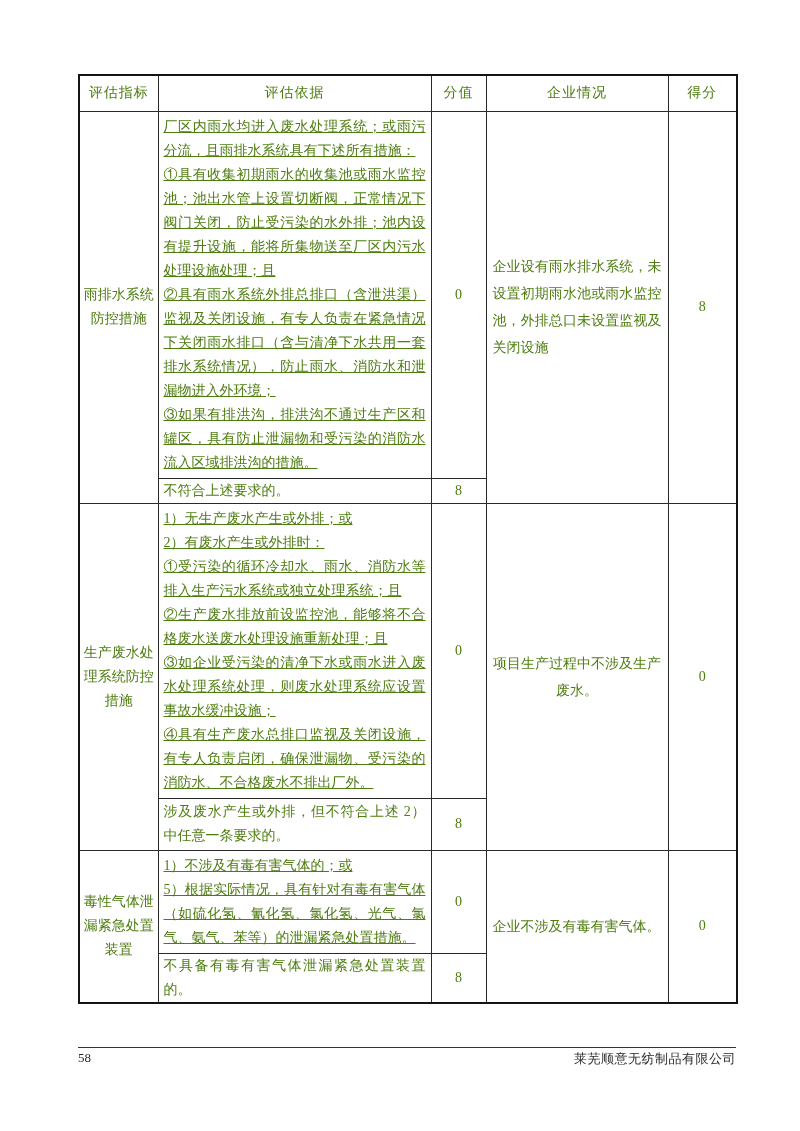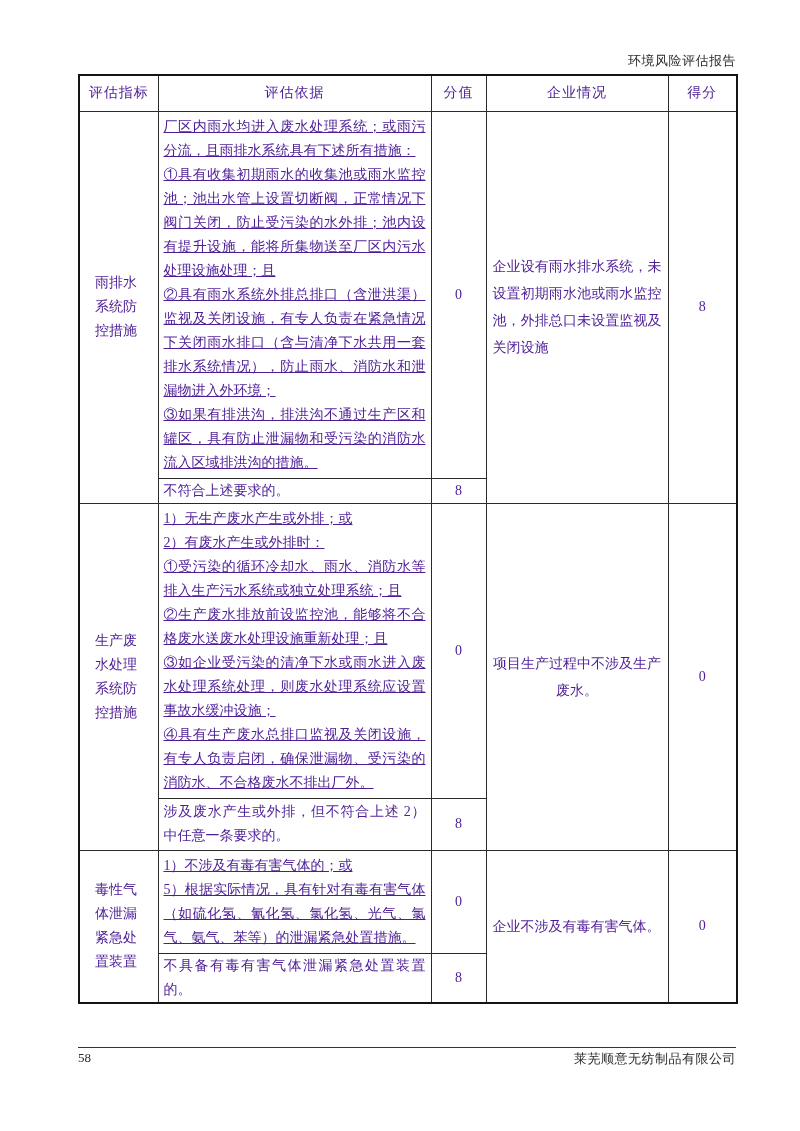--- a/index.html
+++ b/index.html
@@ -27,25 +27,25 @@
     width: 658px;
     border-collapse: collapse;
     table-layout: fixed;
     border: 2.5px solid #141414;
   }
   table.assessment th, table.assessment td {
     border: 1px solid #2a2a2a;
     vertical-align: middle;
     font-weight: normal;
     font-size: 14px;
-    color: #4c1d95;
+    color: #4d7c0f;
   }
   tr.head-row th { height: 36px; text-align: center; letter-spacing: 1px; }
 
-  td.indicator-cell { text-align: left; padding: 0 15px; line-height: 24px; }
+  td.indicator-cell { text-align: center; padding: 0 3px; line-height: 24px; }
   td.criteria-cell {
     padding: 3px 5px;
     text-align: justify;
     font-size: 13px;
     line-height: 24px;
     vertical-align: middle;
     text-decoration: underline;
   }
   td.criteria-cell .para { text-align: justify; }
   td.value-cell { text-align: center; font-size: 14px; }
@@ -76,21 +76,20 @@
   }
   .doc-footer .company {
     position: absolute; right: 0; text-align: left; letter-spacing: 0.5px;
   }
 </style>
 </head>
 <body>
 
 <div class="page">
 
-  <div class="doc-header">环境风险评估报告</div>
 
   <table class="assessment">
     <colgroup>
       <col style="width:79px">
       <col style="width:273px">
       <col style="width:55px">
       <col style="width:182px">
       <col style="width:69px">
     </colgroup>
 

